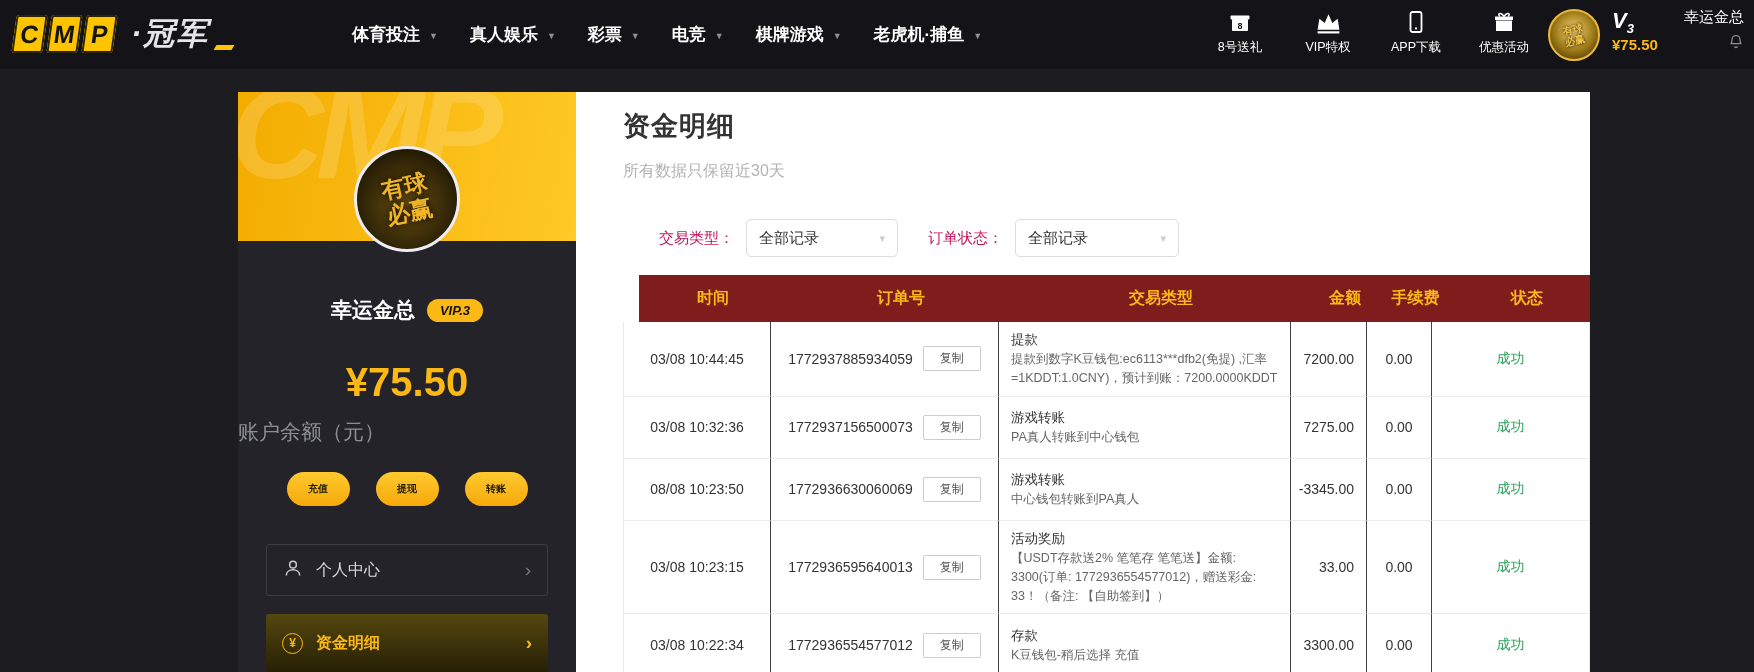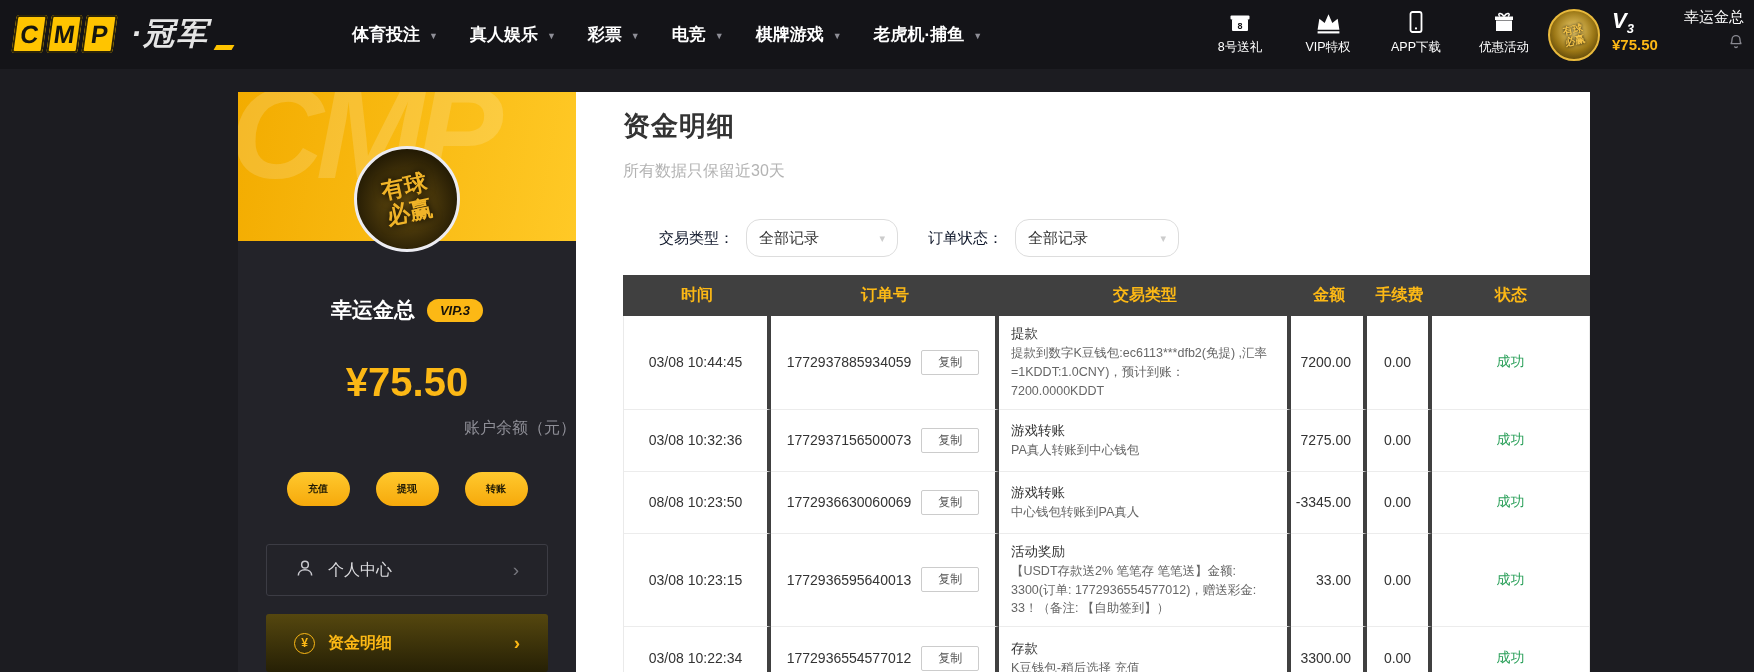--- a/index.html
+++ b/index.html
@@ -37,54 +37,54 @@
   .banner { position:absolute; left:0; top:0; width:338px; height:149px; background:linear-gradient(100deg,#f3ac00,#ffc926); overflow:hidden;padding-left:8px; }
   .banner-watermark { position:absolute; left:-8px; top:-34px; font-size:130px; font-weight:800; font-style:italic; letter-spacing:-8px; color:rgba(255,255,255,0.16); }
   .profile-avatar { position:absolute; left:50%; transform:translateX(-50%); top:54px; width:106px; height:106px; border-radius:50%;
     border:3px solid #ececf2; background:radial-gradient(circle at 50% 55%, #6d5311 0%, #241b04 72%);
     display:flex; align-items:center; justify-content:center; z-index:2; cursor:pointer; }
   .profile-avatar .avatar-art { color:#f0b428; font-weight:800; font-size:23px; width:62px; line-height:1.15; text-align:center; transform:rotate(-12deg); text-shadow:0 0 8px #000; }
   .name-row { position:absolute; top:204px; left:0; width:100%; display:flex; justify-content:center; align-items:center; gap:12px; }
   .profile-name { color:#fff; font-size:21px; font-weight:700; }
   .vip-badge { background:#fcb815; color:#17120a; font-weight:800; font-style:italic; font-size:13px; padding:4px 13px; border-radius:13px; }
   .balance-big { position:absolute; top:268px; left:0; width:100%; text-align:center; color:#fcb815; font-size:40px; font-weight:800; }
-  .balance-label { position:absolute; top:326px; left:0; width:100%; text-align:right; color:#8e8e96; font-size:16px; }
+  .balance-label { position:absolute; top:326px; left:0; width:100%; text-align:left; color:#8e8e96; font-size:21px; }
   .actions { position:absolute; top:380px; left:0; width:100%; display:flex; justify-content:center; gap:26px; }
   .action-btn { width:63px; height:34px; border-radius:17px; background:linear-gradient(180deg,#ffc92e,#f6a90b); color:#221c05; font-weight:700; font-size:10px; display:flex; align-items:center; justify-content:center; cursor:pointer; }
-  .side-item { position:absolute; left:28px; right:28px; height:52px; border:1px solid #3c3c44; border-radius:3px; display:flex; align-items:center; padding:0 28px; gap:13px; color:#dcdcdf; font-size:16px; cursor:pointer; background:transparent; }
+  .side-item { position:absolute; left:28px; right:28px; height:52px; border:1px solid #3c3c44; border-radius:3px; display:flex; align-items:center; padding:0 16px; gap:13px; color:#dcdcdf; font-size:16px; cursor:pointer; background:transparent; }
   .side-item.personal { top:452px; }
   .side-item.funds { top:522px; height:58px; border:none; background:linear-gradient(180deg,#55470f,#262005); color:#fcb815; font-weight:700; }
   .side-chevron { margin-left:auto; color:#77777e; font-size:19px; }
   .side-item.funds .side-chevron { color:#fcb815; }
   .yen-circle { width:21px; height:21px; border:1.6px solid #fcb815; border-radius:50%; color:#fcb815; font-size:12px; font-weight:700; display:flex; align-items:center; justify-content:center; }
 
   
   .main { position:absolute; left:576px; top:92px; width:1014px; height:580px; background:#fff; padding-left:47px; }
   .page-title { padding-top:16px; font-size:27px; color:#333; font-weight:600; letter-spacing:1px; }
   .page-subtitle { margin-top:17px; font-size:16px; color:#b3b3b3; }
   .controls { margin-top:37px; display:flex; align-items:center; width:967px; }
   .tabs { display:flex; }
   .tab { min-width:88px; height:40px; display:flex; align-items:center; justify-content:center; font-size:15px; border:1px solid #dcdcdc; background:#fff; color:#333; margin-left:-1px; cursor:pointer; }
   .tab:first-child { margin-left:0; }
   .tab.active { background:#26262b; border-color:#26262b; color:#fff; }
   .filter { display:flex; align-items:center; gap:12px; }
   .filter-1 { margin-left:36px; }
   .filter-2 { margin-left:30px; }
-  .filter-label { color:#0f172a; font-size:15px; white-space:nowrap; }
-  .select { height:38px; border:1px solid #ddd; border-radius:14px; background:#fff; display:flex; align-items:center; justify-content:space-between; padding:0 12px; color:#333; font-size:15px; cursor:pointer; }
+  .filter-label { color:#be185d; font-size:15px; white-space:nowrap; }
+  .select { height:38px; border:1px solid #ddd; border-radius:5px; background:#fff; display:flex; align-items:center; justify-content:space-between; padding:0 12px; color:#333; font-size:15px; cursor:pointer; }
   .select-1 { width:152px; }
   .select-2 { width:164px; }
   .select-caret { color:#ccc; font-size:11px; }
 
   .table { margin-top:18px; width:967px; }
-  .thead { display:grid; grid-template-columns:148px 228px 292px 76px 65px 158px; background:#404040; height:41px; align-items:center; color:#fcb815; font-weight:700; font-size:16px; text-align:center; }
+  .thead { display:grid; grid-template-columns:148px 228px 292px 76px 65px 158px; background:#7f1d1d; height:47px; align-items:center; color:#fcb815; font-weight:700; font-size:16px; text-align:center;margin-left:16px; }
   .tbody { border:1px solid #eaeaea; border-top:none; }
   .trow { display:grid; grid-template-columns:147px 228px 292px 76px 65px 157px; min-height:62px; }
   .trow.tall { min-height:74px; }
-  .cell { border-right:4px solid #404040; border-bottom:1px solid #ececec; display:flex; align-items:center; justify-content:center; padding:6px 8px; color:#333; font-size:14px; }
+  .cell { border-right:1px solid #404040; border-bottom:1px solid #ececec; display:flex; align-items:center; justify-content:center; padding:6px 8px; color:#333; font-size:14px; }
   .cell:last-child { border-right:none; }
   .trow:last-child .cell { border-bottom:none; }
   .cell.type { flex-direction:column; align-items:flex-start; justify-content:center; text-align:left; padding:8px 12px; }
   .type-name { font-size:13.5px; color:#333; line-height:1.5; }
   .type-desc { font-size:12.5px; color:#666; line-height:1.5; }
   .cell.amount { justify-content:flex-end; padding-right:12px; }
   .cell.status { color:#2ba05a; }
   .copy-btn { margin-left:10px; border:1px solid #ccc; border-radius:2px; font-size:12px; color:#555; padding:3px 16px; background:#fff; cursor:pointer; white-space:nowrap; }
 </style>
 </head>

